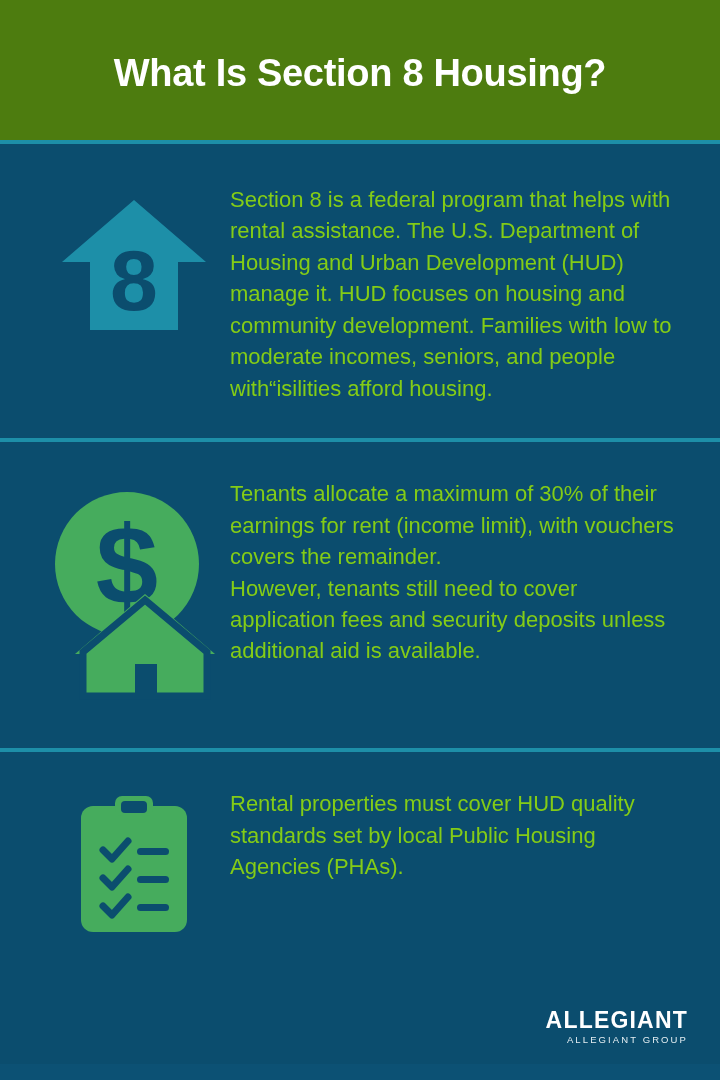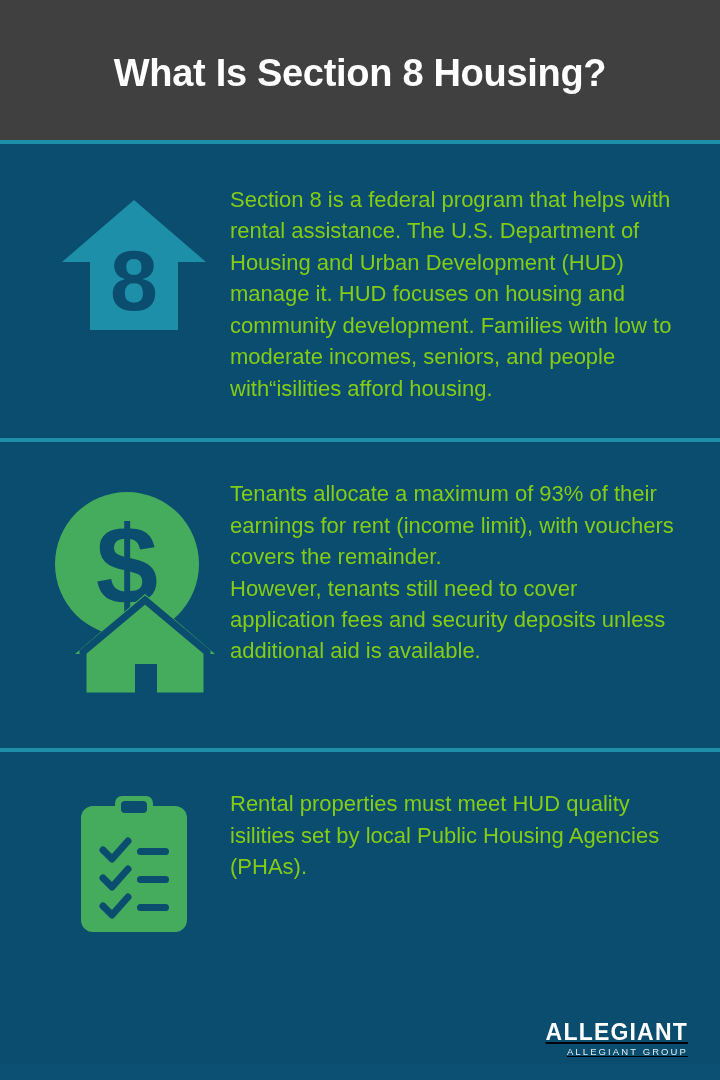--- a/index.html
+++ b/index.html
@@ -17,21 +17,21 @@
     position: relative;
     width: 720px;
     height: 1080px;
     background: #0c5174;
     box-sizing: border-box;
   }
 
   
   .title-band {
     height: 140px;
-    background: #404040;
+    background: #4d7c0f;
     display: flex;
     align-items: center;
     justify-content: center;
   }
   .title {
     color: #ffffff;
     font-size: 38px;
     font-weight: bold;
     letter-spacing: -0.3px;
     text-align: center;
@@ -77,23 +77,22 @@
     margin: 0;
     font-weight: normal;
   }
   .body-text + .body-text {
   }
 
   
   .footer {
     position: absolute;
     right: 32px;
-    bottom: 24px;
+    bottom: 36px;
     text-align: right;
-    text-decoration: underline;
   }
   .brand {
     color: #ffffff;
     font-size: 23px;
     font-weight: bold;
     letter-spacing: 1.2px;
     line-height: 1;
   }
   .brand-sub {
     color: #e4eef2;
@@ -140,21 +139,21 @@
         <circle cx="78" cy="82" r="72" fill="#46ac5d"></circle>
         <text x="78" y="122" font-family="Liberation Sans, sans-serif" font-size="112" font-weight="bold" fill="#0b4d6e" text-anchor="middle">$</text>
         <path d="M96 118 L158 170 L158 214 L34 214 L34 170 Z" fill="#46ac5d"></path>
         <path d="M96 112 L166 172 L26 172 Z" fill="#46ac5d"></path>
         <rect x="86" y="182" width="22" height="32" fill="#0b4d6e"></rect>
         <path d="M96 118 L158 170 L158 214 L34 214 L34 170 Z" fill="none" stroke="#0b4d6e" stroke-width="7"></path>
         <rect x="86" y="182" width="22" height="34" fill="#0b4d6e"></rect>
       </svg>
     </div>
     <div class="text-cell">
-      <p class="body-text">Tenants allocate a maximum of 93% of their earnings for rent (income limit), with vouchers covers the remainder.</p>
+      <p class="body-text">Tenants allocate a maximum of 30% of their earnings for rent (income limit), with vouchers covers the remainder.</p>
       <p class="body-text">However, tenants still need to cover application fees and security deposits unless additional aid is available.</p>
     </div>
   </div>
 
   <div class="divider"></div>
 
   <div class="row r3">
     <div class="icon-cell">
       <svg width="130" height="150" viewBox="0 0 130 150">
         <rect x="12" y="14" width="106" height="126" rx="12" fill="#46ac5d"></rect>
@@ -162,21 +161,21 @@
         <rect x="52" y="9" width="26" height="12" rx="4" fill="#0b4d6e"></rect>
         <path d="M34 58 l9 9 l16 -18" fill="none" stroke="#0b4d6e" stroke-width="7" stroke-linecap="round" stroke-linejoin="round"></path>
         <rect x="68" y="56" width="32" height="7" rx="3.5" fill="#0b4d6e"></rect>
         <path d="M34 86 l9 9 l16 -18" fill="none" stroke="#0b4d6e" stroke-width="7" stroke-linecap="round" stroke-linejoin="round"></path>
         <rect x="68" y="84" width="32" height="7" rx="3.5" fill="#0b4d6e"></rect>
         <path d="M34 114 l9 9 l16 -18" fill="none" stroke="#0b4d6e" stroke-width="7" stroke-linecap="round" stroke-linejoin="round"></path>
         <rect x="68" y="112" width="32" height="7" rx="3.5" fill="#0b4d6e"></rect>
       </svg>
     </div>
     <div class="text-cell">
-      <p class="body-text">Rental properties must meet HUD quality isilities set by local Public Housing Agencies (PHAs).</p>
+      <p class="body-text">Rental properties must cover HUD quality standards set by local Public Housing Agencies (PHAs).</p>
     </div>
   </div>
 
   <div class="tail"></div>
 
   <div class="footer">
     <div class="brand">ALLEGIANT</div>
     <div class="brand-sub">ALLEGIANT GROUP</div>
   </div>
 

